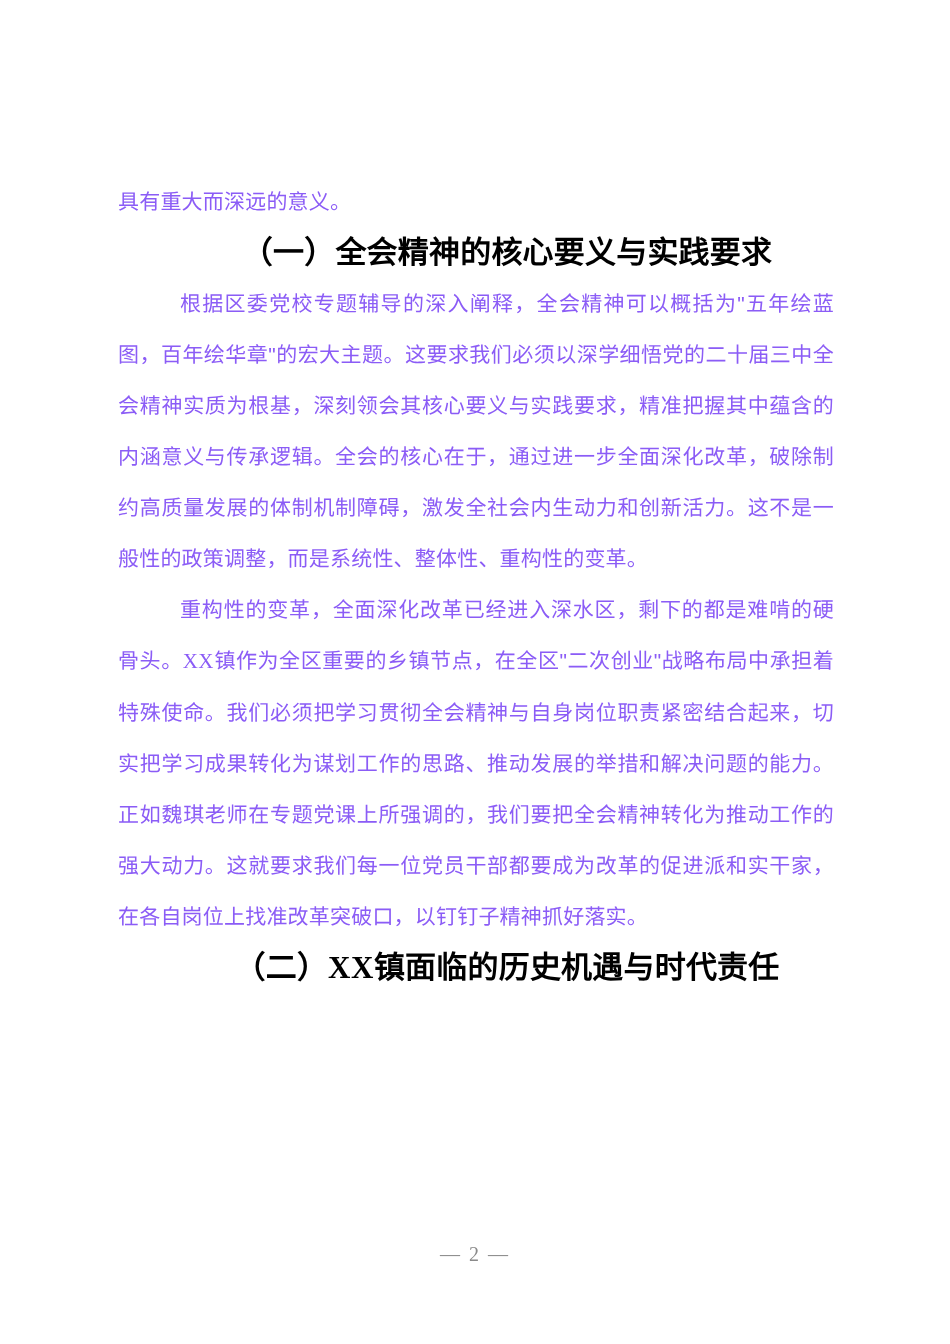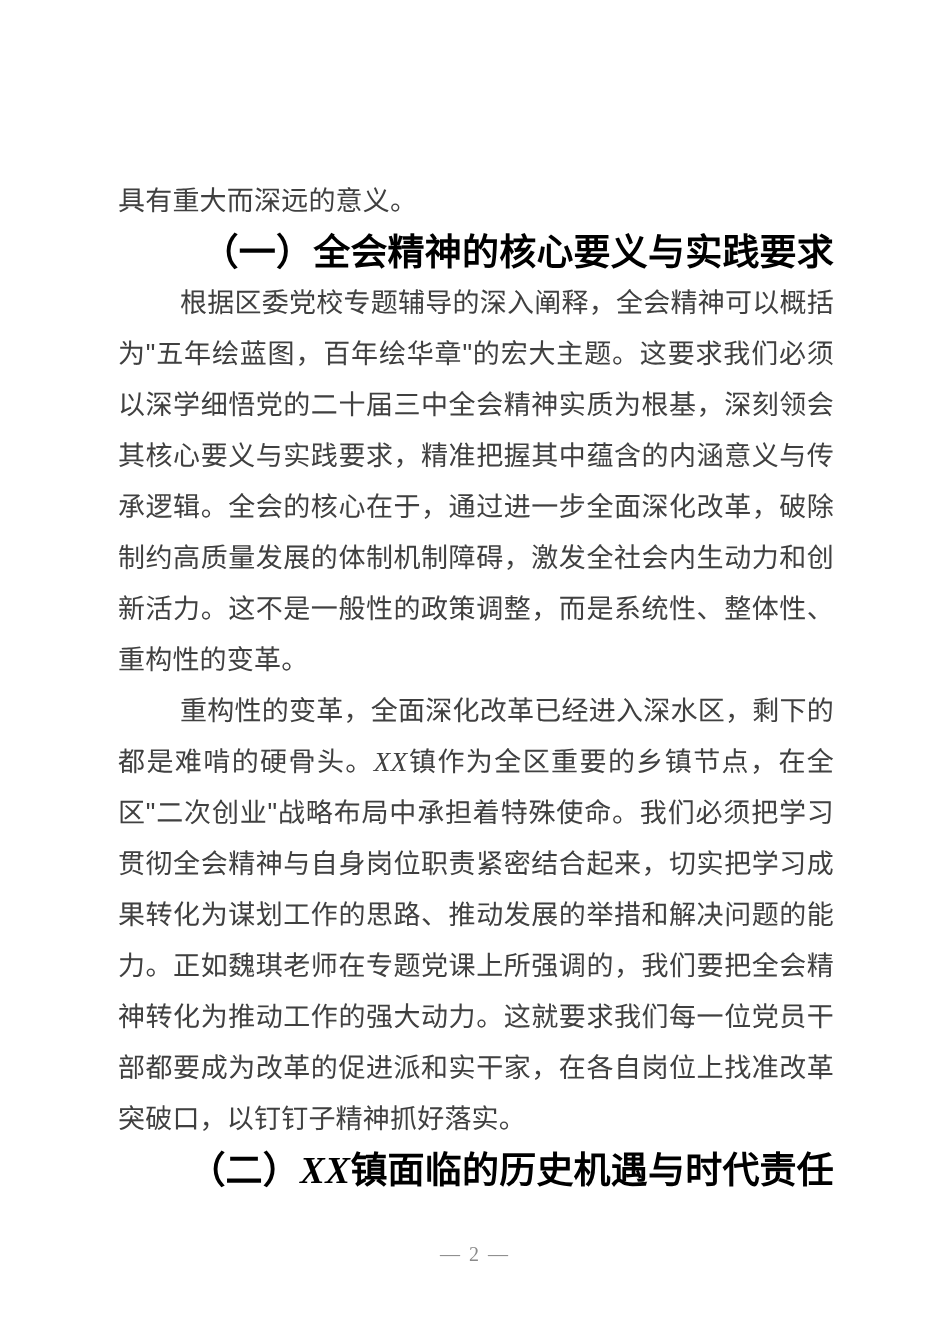--- a/index.html
+++ b/index.html
@@ -23,51 +23,50 @@
   }
   .text-column {
     position: absolute;
     left: 118px;
     top: 176px;
     width: 716px;
   }
   
   .para {
     margin: 0;
-    font-size: 27px;
+    font-size: 21px;
     line-height: 51px;
     letter-spacing: 0.2px;
     text-align: justify;
     text-justify: inter-character;
     text-align-last: left;
     word-break: break-all;
-    color: #404040;
+    color: #8b5cf6;
   }
   .para.indent {
     text-indent: 62px;
   }
   .para.cont {
     text-indent: 0;
   }
   
   .heading {
     margin: 0;
-    font-size: 37px;
+    font-size: 31px;
     line-height: 51px;
     font-weight: bold;
     text-indent: 62px;
-    text-align: right;
+    text-align: center;
     letter-spacing: 0.2px;
     color: #000000;
   }
   
   .latin {
     font-family: "Liberation Serif", "DejaVu Serif", serif;
     letter-spacing: 0.5px;
-    font-style: italic;
   }
   
   .footer {
     position: absolute;
     left: 0;
     top: 1243px;
     width: 950px;
     text-align: center;
     font-family: "Liberation Serif", "DejaVu Serif", serif;
     font-size: 20px;

